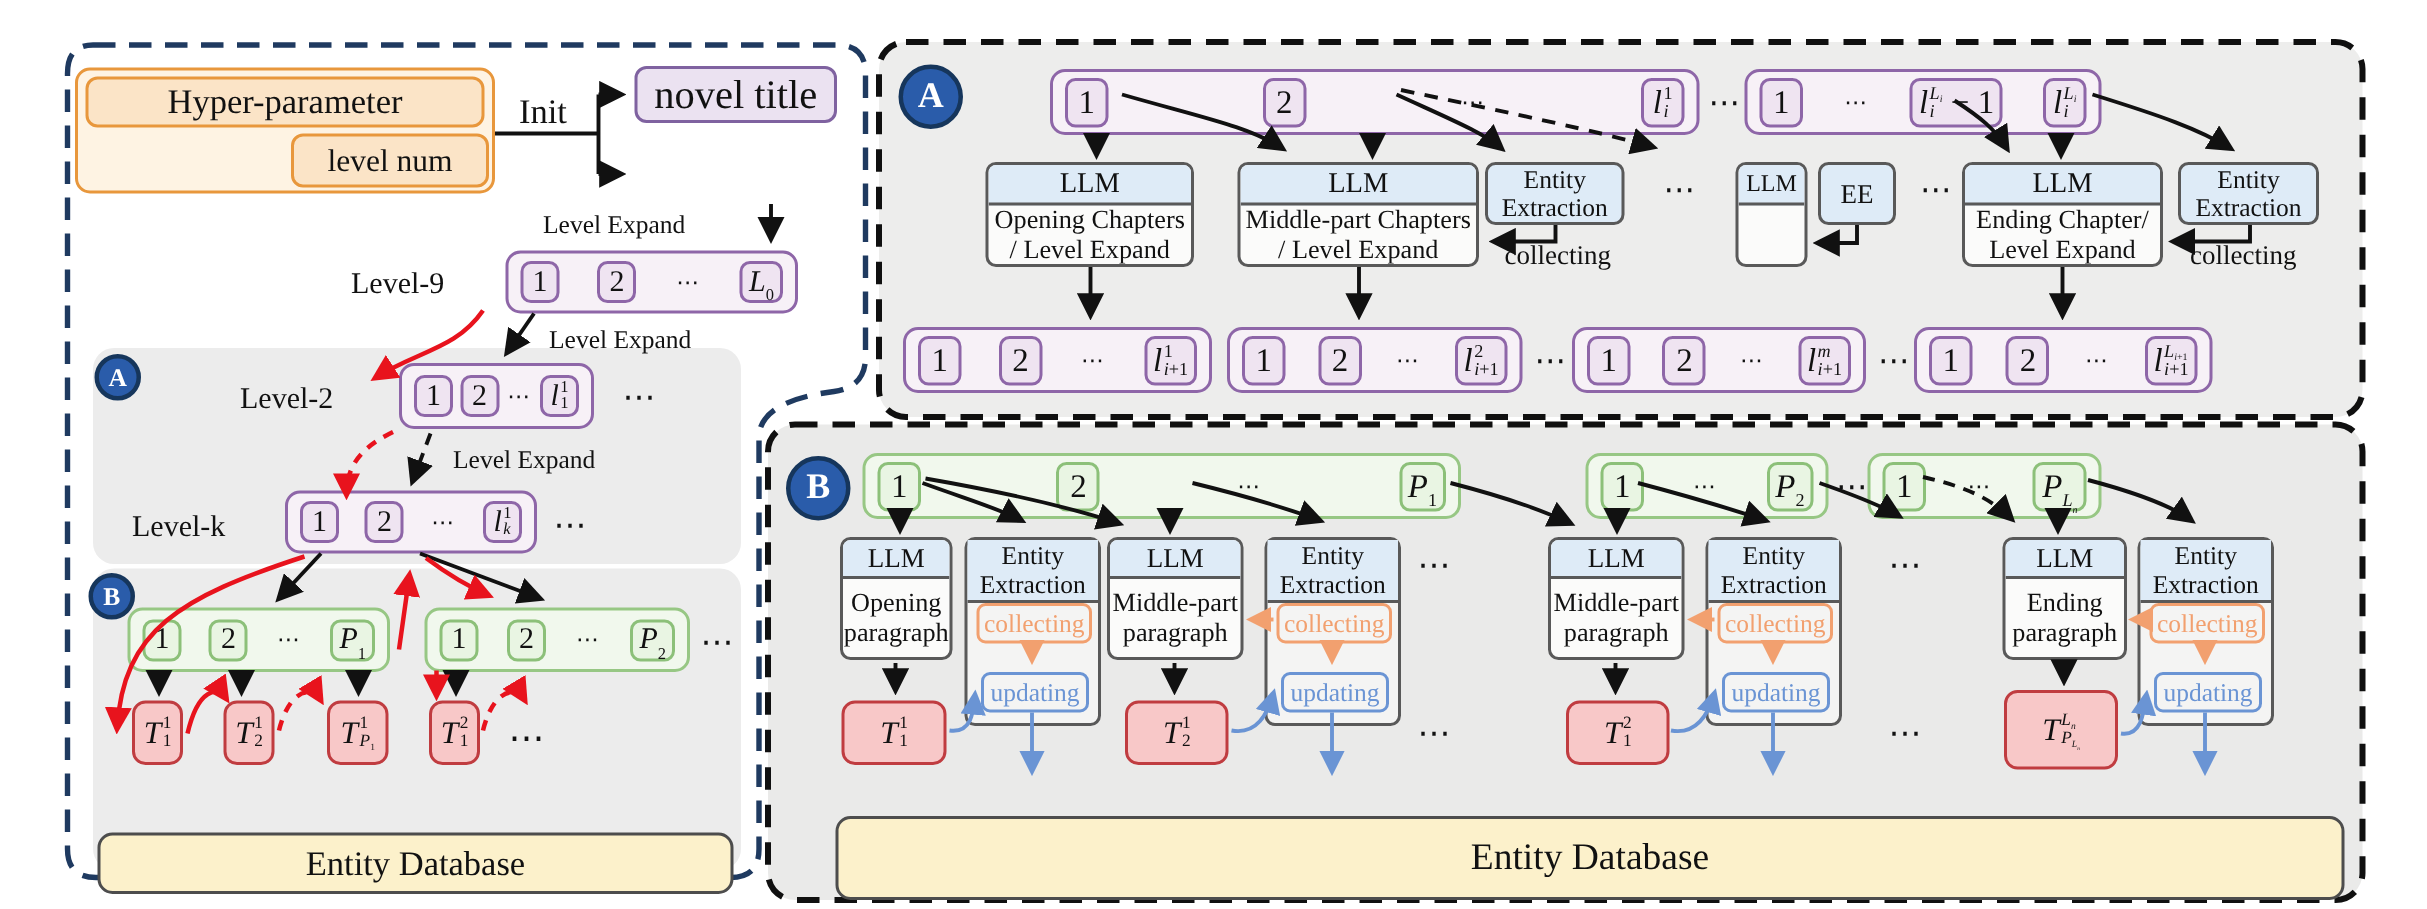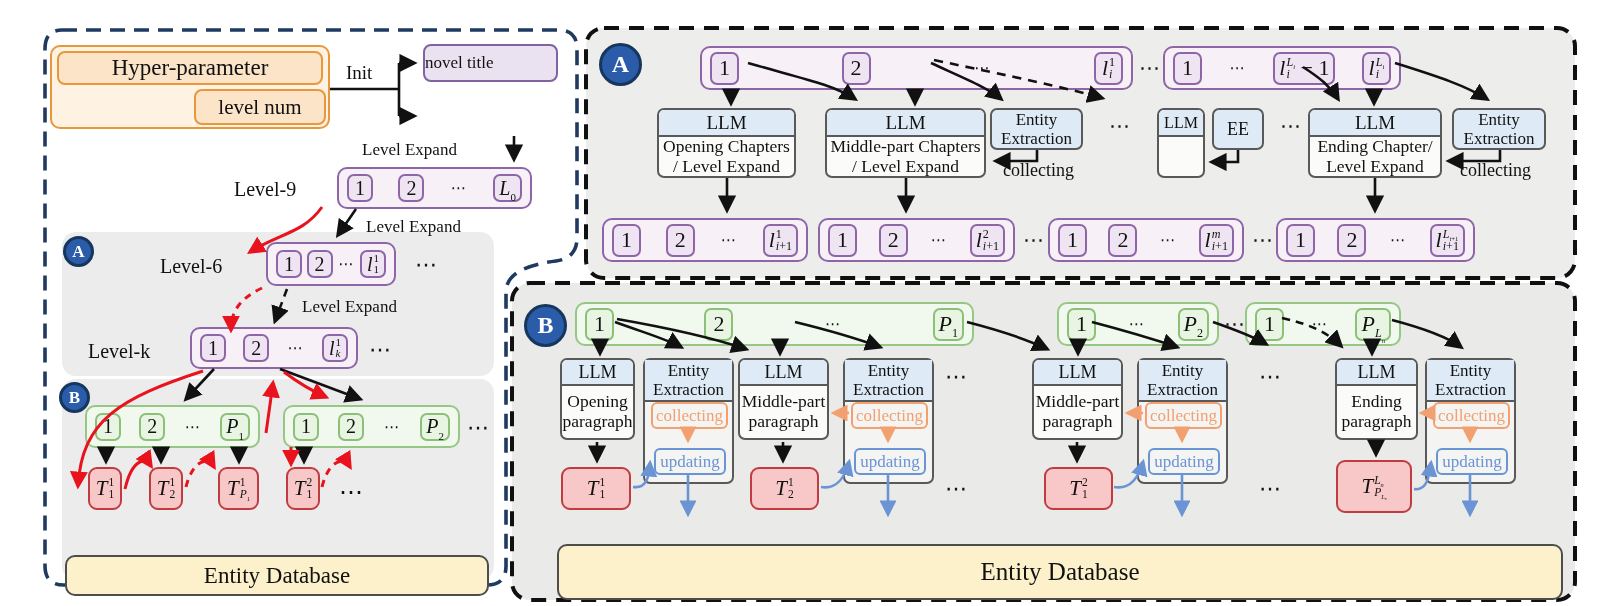--- a/index.html
+++ b/index.html
@@ -7,21 +7,21 @@
          font-family:"Liberation Serif","DejaVu Serif",serif;color:#111;overflow:hidden;border-radius:12px;}
   .abs{position:absolute;box-sizing:border-box;}
   svg.layer{position:absolute;left:0;top:0;pointer-events:none;}
   .graybox{background:#ececec;border-radius:14px;}
   .badge{display:flex;align-items:center;justify-content:center;background:#2a5caa;
          border:3px solid #16365c;border-radius:50%;color:#fff;font-weight:bold;}
   .orange-outer{background:#fef3e3;border:2.5px solid #e8973c;border-radius:10px;}
   .orange-inner{background:#fbe4c7;border:2.5px solid #e8973c;border-radius:8px;
                 display:flex;align-items:center;justify-content:center;}
   .purple-pill{background:#ebe2f1;border:2.5px solid #7f62a0;border-radius:8px;
-               display:flex;align-items:center;justify-content:flex-start;font-size:17px;}
+               display:flex;align-items:center;justify-content:center;font-size:27px;}
   .crow{display:flex;align-items:center;justify-content:space-between;border-radius:10px;
         box-sizing:border-box;padding:0 8px;}
   .crow.purple{background:#f7f1f7;border:2.5px solid #8e66a8;}
   .crow.green{background:#f1f8ed;border:2px solid #97c784;}
   .purple .chip{border:2.2px solid #8e66a8;background:#efe4f1;border-radius:7px;}
   .green .chip{border:2px solid #8cc079;background:#e9f5e3;border-radius:7px;}
   .chip{display:inline-flex;align-items:center;justify-content:center;box-sizing:border-box;
         min-width:30px;height:31px;padding:0 4px;font-size:22px;}
   .sm .chip{min-width:26px;height:28px;font-size:20px;}
   .gb .chip,.pa .chip{min-width:29px;height:33px;font-size:22px;}
@@ -70,21 +70,21 @@
 
   <div class="abs orange-outer" style="left:50px;top:45px;width:280px;height:84px;">
     <div class="abs orange-inner" style="left:5px;top:4px;width:266px;height:34px;font-size:23px;">
       <span class="label">Hyper-parameter</span>
     </div>
     <div class="abs orange-inner" style="left:142px;top:42px;width:132px;height:36px;font-size:21px;">
       <span class="label">level num</span>
     </div>
   </div>
 
-  <span class="abs label" style="left:346px;top:62px;font-size:19px;text-align:right;">Init</span>
+  <span class="abs label" style="left:346px;top:62px;font-size:23px;text-align:right;">Init</span>
 
   <div class="abs purple-pill" style="left:423px;top:44px;width:135px;height:38px;">
     <span class="label">novel title</span>
   </div>
 
   <span class="abs label" style="left:362px;top:140px;font-size:17px;">Level Expand</span>
   <span class="abs label" style="left:234px;top:178px;font-size:20px;">Level-9</span>
   <div class="abs crow purple sm" style="left:337px;top:167px;width:195px;height:42px;">
       <span class="chip">
         <span class="m"><span class="atom"><span>1</span></span></span>
@@ -95,21 +95,21 @@
       <span class="dots">⋯</span>
       <span class="chip">
         <span class="m"><span class="atom"><span class="it">L</span><span class="sb"><span class="m"><span class="atom"><span>0</span></span></span></span></span></span>
       </span>
     </div>
 
   <span class="abs label" style="left:366px;top:217px;font-size:17px;">Level Expand</span>
   <div class="abs badge" style="left:63px;top:236px;width:31px;height:31px;font-size:17px;">
     <span>A</span>
   </div>
-  <span class="abs label" style="left:160px;top:255px;font-size:20px;">Level-6</span>
+  <span class="abs label" style="left:160px;top:255px;font-size:20px;">Level-2</span>
   <div class="abs crow purple sm" style="left:266px;top:242px;width:130px;height:44px;">
       <span class="chip">
         <span class="m"><span class="atom"><span>1</span></span></span>
       </span>
       <span class="chip">
         <span class="m"><span class="atom"><span>2</span></span></span>
       </span>
       <span class="dots">⋯</span>
       <span class="chip">
         <span class="m"><span class="atom"><span class="it">l</span><span class="ss"><span><span class="m"><span class="atom"><span>1</span></span></span></span><span><span class="m"><span class="atom"><span>1</span></span></span></span></span></span></span>

